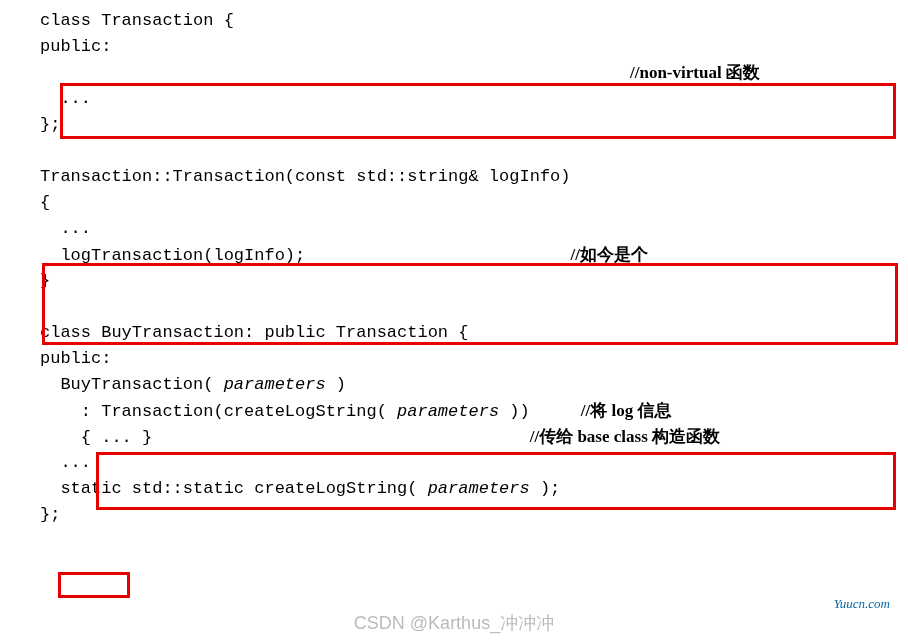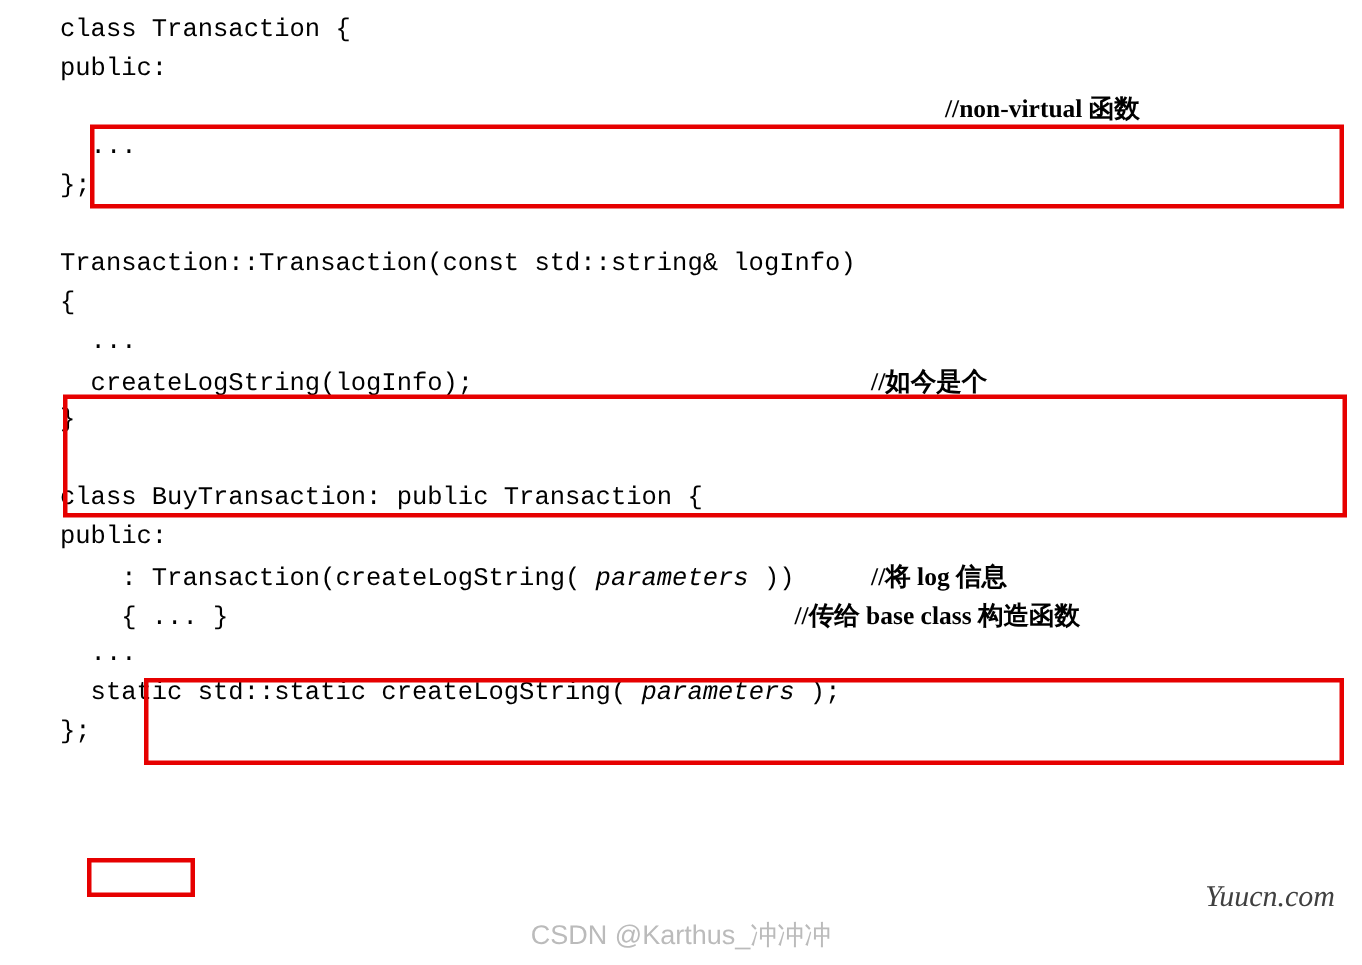--- a/index.html
+++ b/index.html
@@ -32,44 +32,45 @@
       left: 50%;
       transform: translateX(-50%);
       color: #bbb;
       font-family: Arial, sans-serif;
       font-size: 18px;
     }
     .watermark-right {
       position: absolute;
       right: 18px;
       bottom: 30px;
-      color: #404040;
+      color: #0369a1;
       font-family: Georgia, "Times New Roman", serif;
-      font-size: 20px;
+      font-size: 13px;
       font-style: italic;
     }
   </style>
 </head>
 <body>
 
 <div>
   <div class="code-line">class Transaction {</div>
   <div class="code-line">public:</div>
   <div class="code-line" style="padding-left:590px;"><span class="comment-bold">//non-virtual 函数</span></div>
   <div class="code-line">  ...</div>
   <div class="code-line">};</div>
   <div class="code-line"></div>
   <div class="code-line">Transaction::Transaction(const std::string&amp; logInfo)</div>
   <div class="code-line">{</div>
   <div class="code-line">  ...</div>
-  <div class="code-line"><span>  createLogString(logInfo);                          </span><span class="comment-bold">//如今是个</span></div>
+  <div class="code-line"><span>  logTransaction(logInfo);                          </span><span class="comment-bold">//如今是个</span></div>
   <div class="code-line">}</div>
   <div class="code-line"></div>
   <div class="code-line">class BuyTransaction: public Transaction {</div>
   <div class="code-line">public:</div>
+  <div class="code-line"><span>  BuyTransaction( </span><span class="italic">parameters</span><span> )</span></div>
   <div class="code-line"><span>    : Transaction(createLogString( </span><span class="italic">parameters</span><span> ))     </span><span class="comment-bold">//将 log 信息</span></div>
   <div class="code-line"><span>    { ... }                                     </span><span class="comment-bold">//传给 base class 构造函数</span></div>
   <div class="code-line">  ...</div>
   <div class="code-line"><span>  static std::static createLogString( </span><span class="italic">parameters</span><span> );</span></div>
   <div class="code-line">};</div>
 </div>
 
 <div class="watermark-bottom">CSDN @Karthus_冲冲冲</div>
 <div class="watermark-right">Yuucn.com</div>
 

